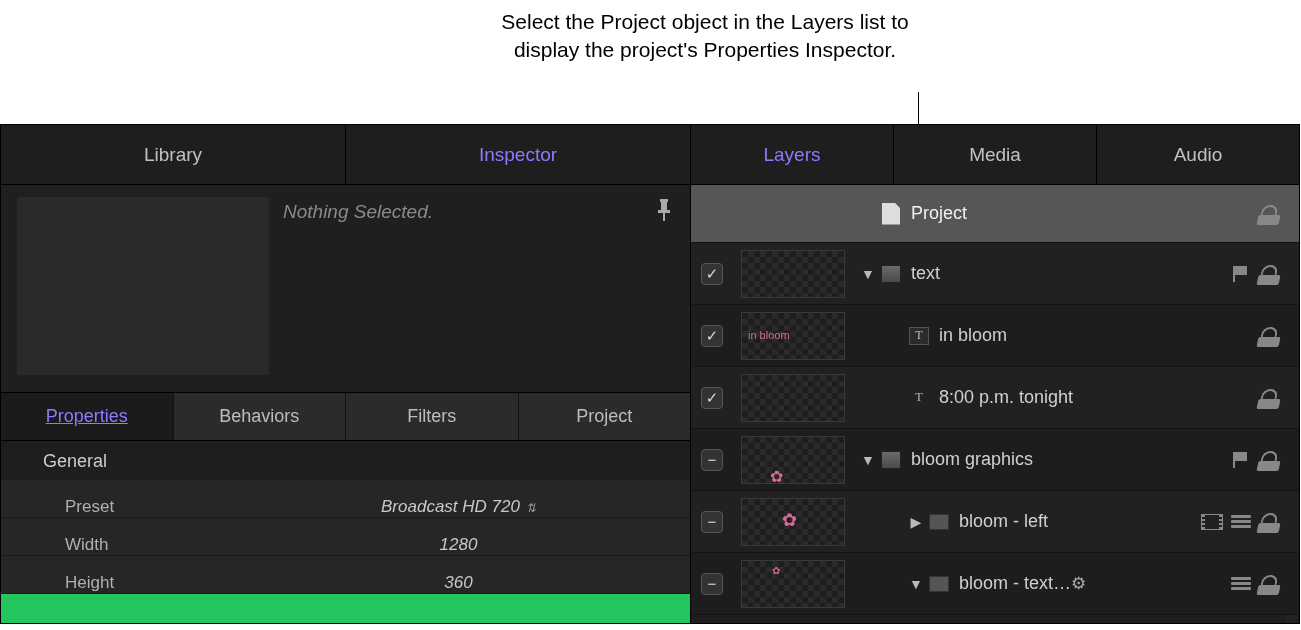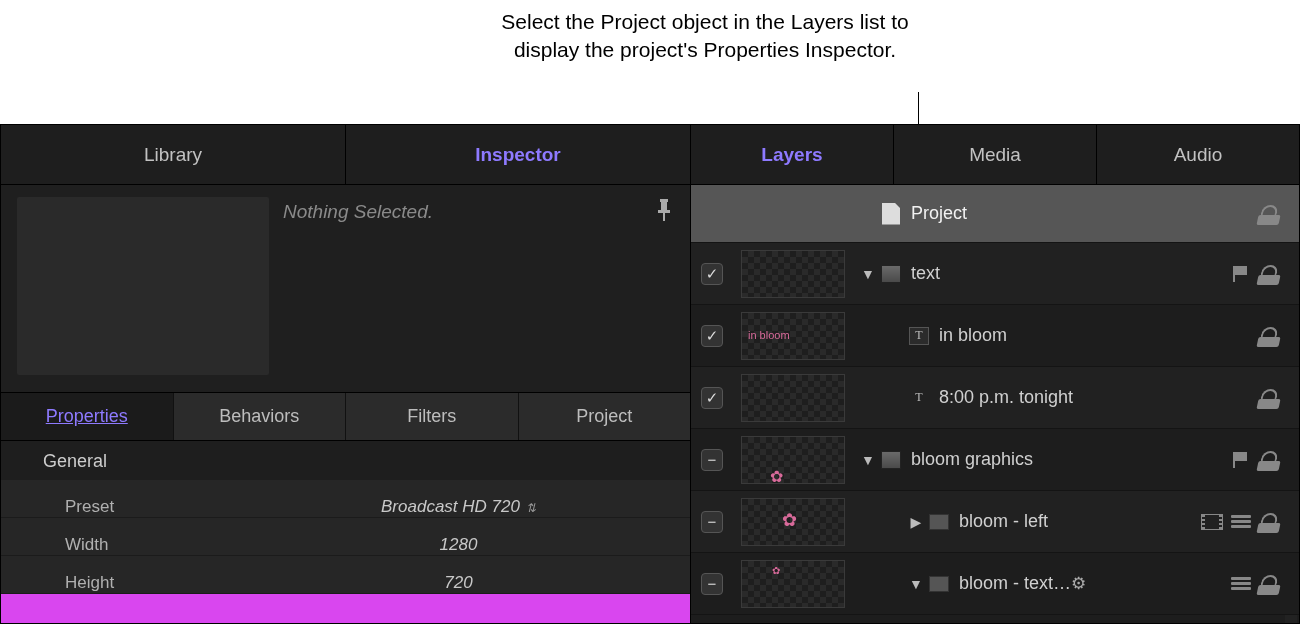--- a/index.html
+++ b/index.html
@@ -65,21 +65,21 @@
     flex: 1;
     display: flex;
     align-items: center;
     justify-content: center;
     font-size: 19px;
     color: #c2c2c2;
     border-right: 1px solid #000;
     cursor: pointer;
   }
   .tab:last-child { border-right: none; }
-  .tab.active { color: #8e7aff; font-weight: 700; }
+  .tab.active { color: #8e7aff; font-weight: 400; }
 
   
   .preview-row {
     display: flex;
     padding: 12px 16px 12px 16px;
     height: 208px;
     border-bottom: 1px solid #000;
     background: #1f1f1f;
     position: relative;
   }
@@ -123,21 +123,21 @@
     cursor: pointer;
     background: #2b2b2b;
   }
   .sub-tab:last-child { border-right: none; }
   .sub-tab.active { color: #8e7aff; background: #1b1b1b; text-decoration: underline; }
 
   
   .prop-panel {
     flex: 1;
     overflow: hidden;
-    background: #d946ef;
+    background: #22c55e;
   }
   .prop-section-header {
     padding: 10px 22px 8px 42px;
     font-size: 18px;
     color: #ccc;
     background: #1e1e1e;
   }
   .prop-row {
     display: flex;
     align-items: flex-end;
@@ -403,21 +403,21 @@
         <div class="prop-value">
           <span>Broadcast HD 720</span><span class="updown">⇅</span>
         </div>
       </div>
       <div class="prop-row">
         <div class="prop-label">Width</div>
         <div class="prop-value">1280</div>
       </div>
       <div class="prop-row">
         <div class="prop-label">Height</div>
-        <div class="prop-value">720</div>
+        <div class="prop-value">360</div>
       </div>
     </div>
   </div>
 
   <div class="right-pane">
     <div class="tab-row">
       <div class="tab active">Layers</div>
       <div class="tab">Media</div>
       <div class="tab">Audio</div>
     </div>

